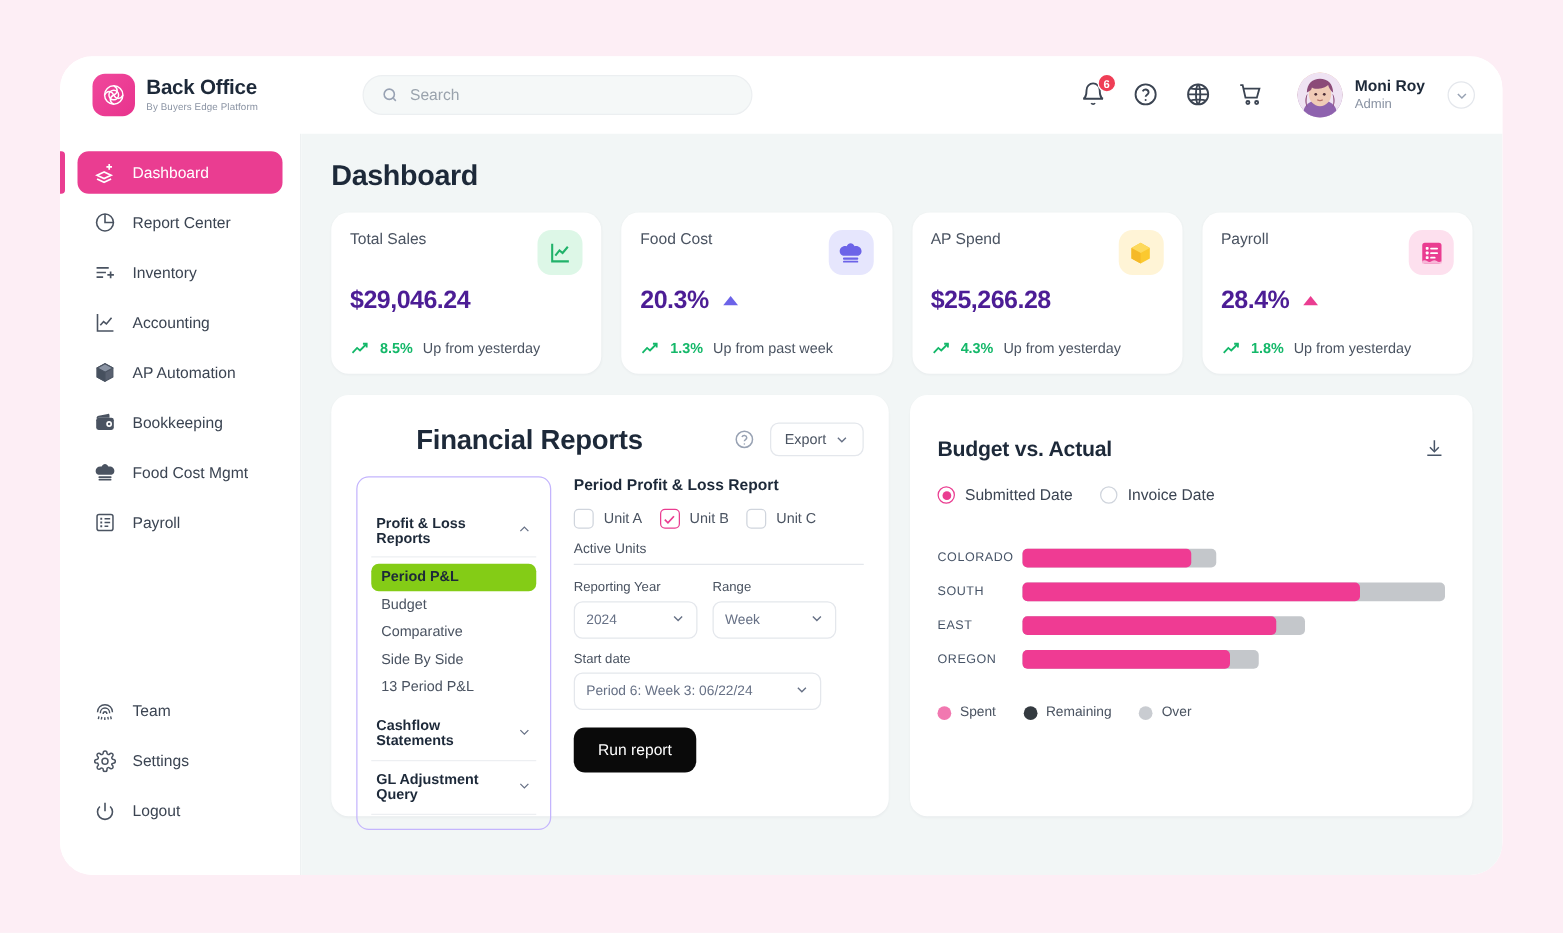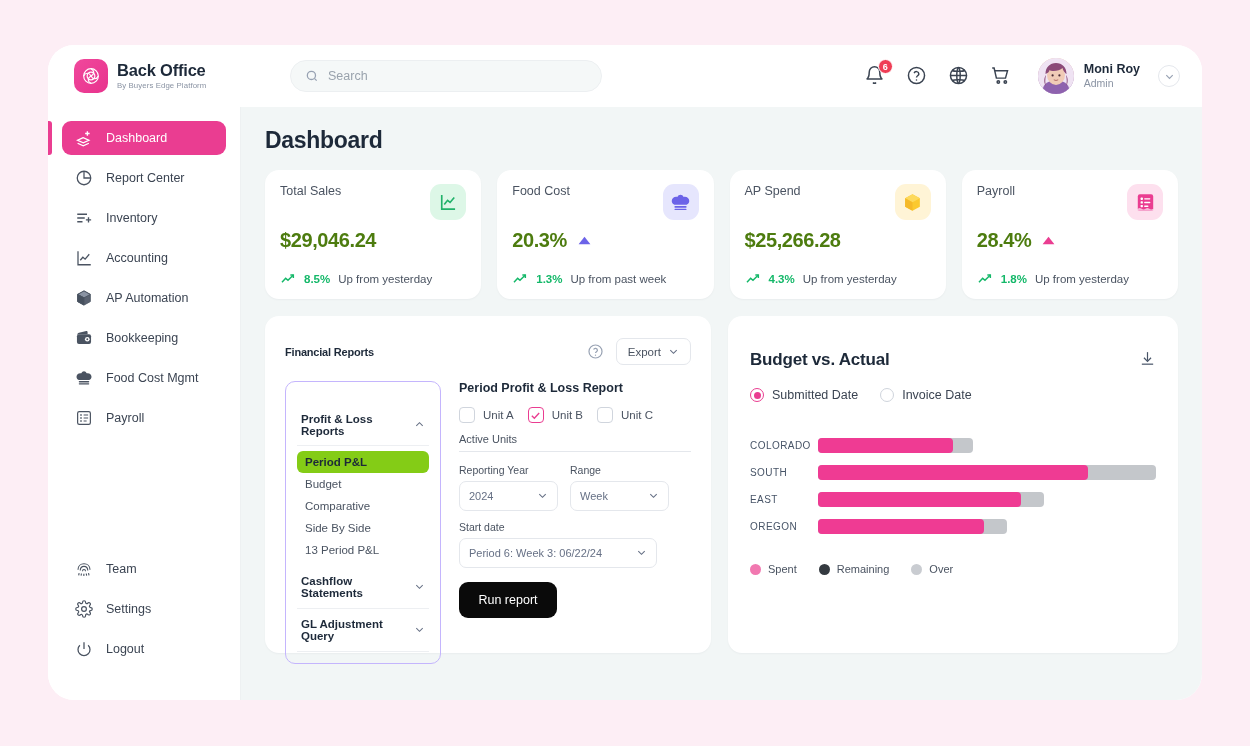--- a/index.html
+++ b/index.html
@@ -114,32 +114,32 @@
     display: flex; flex-direction: column;
     box-shadow: 0 1px 2px rgba(16,24,40,.04);
   }
   .kpi-top { display: flex; align-items: flex-start; }
   .kpi-label { font-size: 12.5px; color: #4a5361; }
   .kpi-icon {
     width: 36px; height: 36px; border-radius: 11px; margin-left: auto;
     display: flex; align-items: center; justify-content: center;
   }
   .kpi-val-row { display: flex; align-items: center; gap: 11px; margin-top: 9px; }
-  .kpi-value { font-size: 20px; font-weight: bold; color: #4d7c0f; letter-spacing: -0.4px; text-align: right; }
+  .kpi-value { font-size: 20px; font-weight: bold; color: #4c1d95; letter-spacing: -0.4px; text-align: right; }
   .kpi-foot { margin-top: auto; display: flex; align-items: center; gap: 8px; font-size: 11.5px; color: #4a5361; }
   .kpi-pct { color: #14b869; font-weight: bold; }
 
   
   .panels { display: flex; gap: 17px; }
   .panel { background: #fff; border-radius: 14px; box-shadow: 0 1px 2px rgba(16,24,40,.04); }
   .panel-fin { width: 446px; flex: 0 0 446px; padding: 22px 20px 0 20px; height: 337px; }
   .panel-budget { flex: 1; padding: 22px 22px 0 22px; height: 337px; }
 
   .fin-head { display: flex; align-items: center; margin-bottom: 16px; }
-  .fin-title { font-size: 11px; font-weight: bold; color: #1d2939; letter-spacing: -0.2px; }
+  .fin-title { font-size: 22px; font-weight: bold; color: #1d2939; letter-spacing: -0.2px; margin-left: 48px; }
   .fin-actions { margin-left: auto; display: flex; align-items: center; gap: 12px; }
   .help-ic { width: 17px; height: 17px; color: #98a2b3; cursor: pointer; }
   .export-btn {
     display: flex; align-items: center; gap: 7px;
     height: 27px; padding: 0 11px;
     border: 1px solid #e4e7ec; border-radius: 7px;
     font-size: 11.5px; color: #4a5361; cursor: pointer; background: #fff;
   }
 
   .fin-body { display: flex; gap: 18px; }

